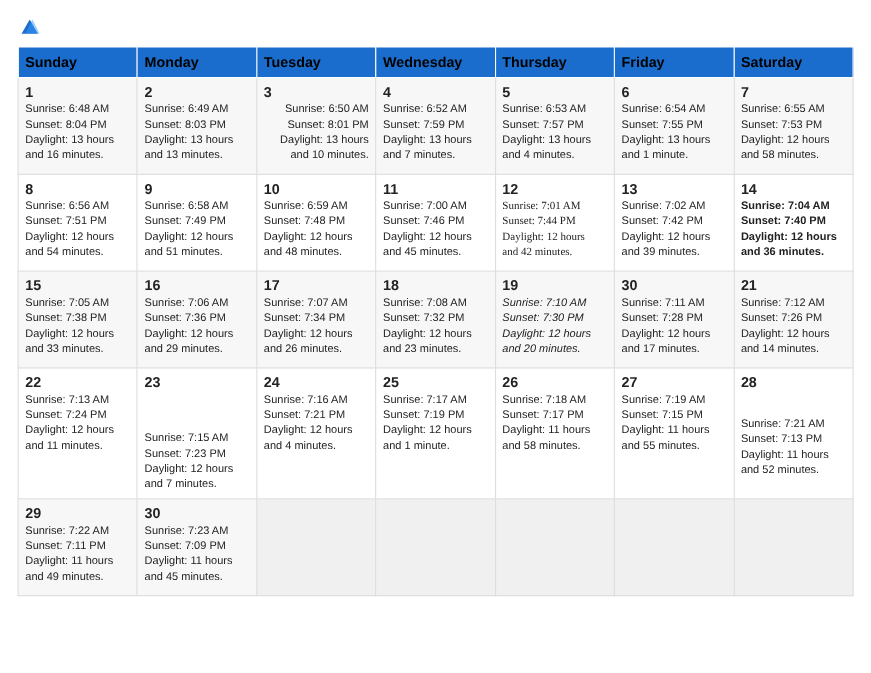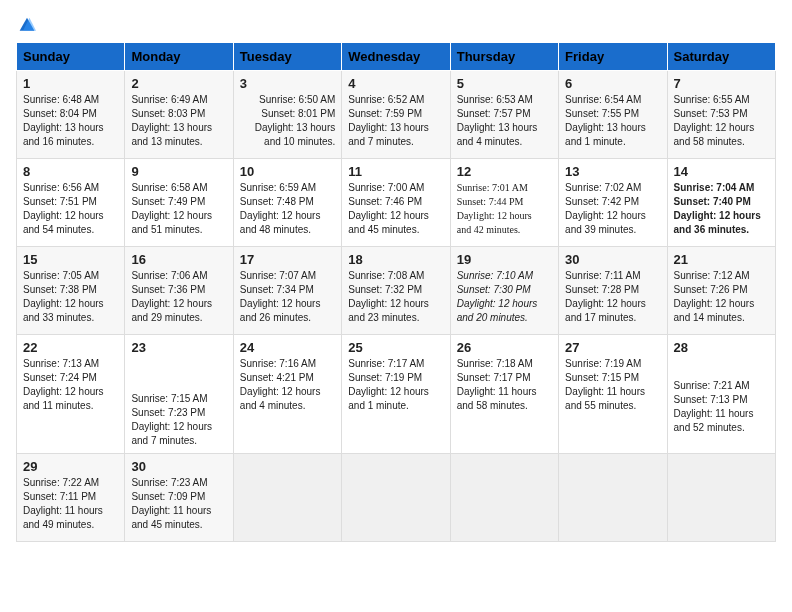--- a/index.html
+++ b/index.html
@@ -295,21 +295,21 @@
         <td>
           <span class="day-num">23</span>
           <div class="cell-info" style="white-space: pre-line; margin-top: 37px;">Sunrise: 7:15 AM
 Sunset: 7:23 PM
 Daylight: 12 hours
 and 7 minutes.</div>
         </td>
         <td>
           <span class="day-num">24</span>
           <div class="cell-info" style="white-space: pre-line;">Sunrise: 7:16 AM
-Sunset: 4:21 PM
+Sunset: 7:21 PM
 Daylight: 12 hours
 and 4 minutes.</div>
         </td>
         <td>
           <span class="day-num">25</span>
           <div class="cell-info" style="white-space: pre-line;">Sunrise: 7:17 AM
 Sunset: 7:19 PM
 Daylight: 12 hours
 and 1 minute.</div>
         </td>

